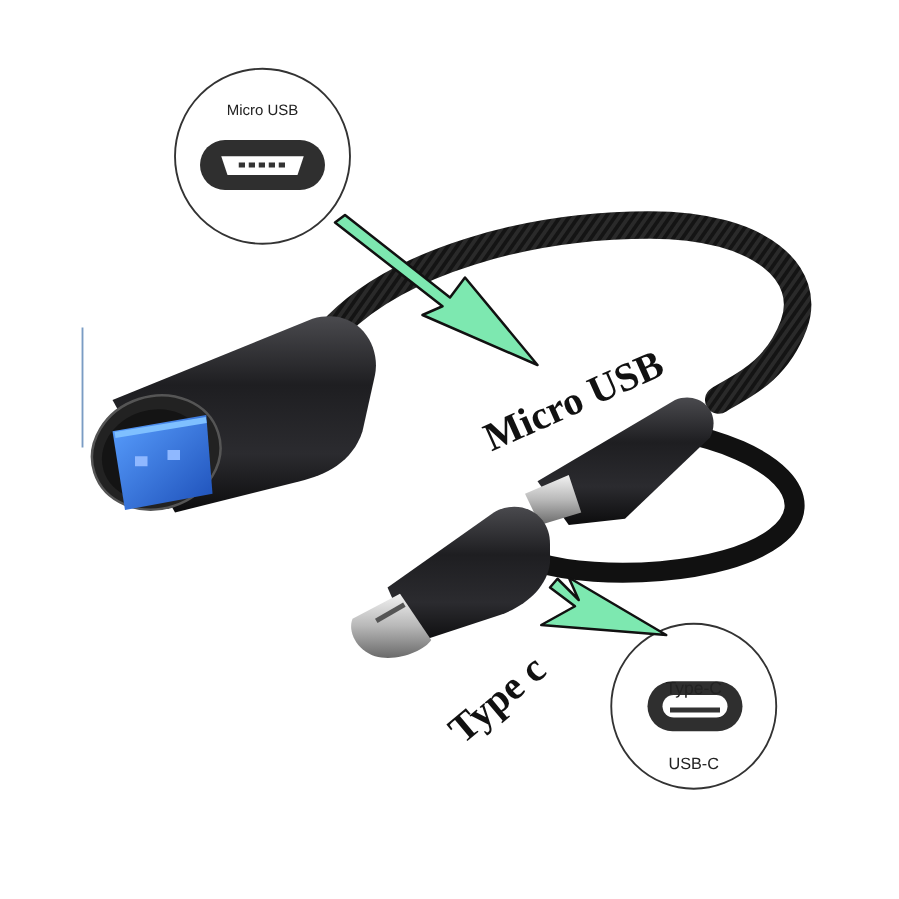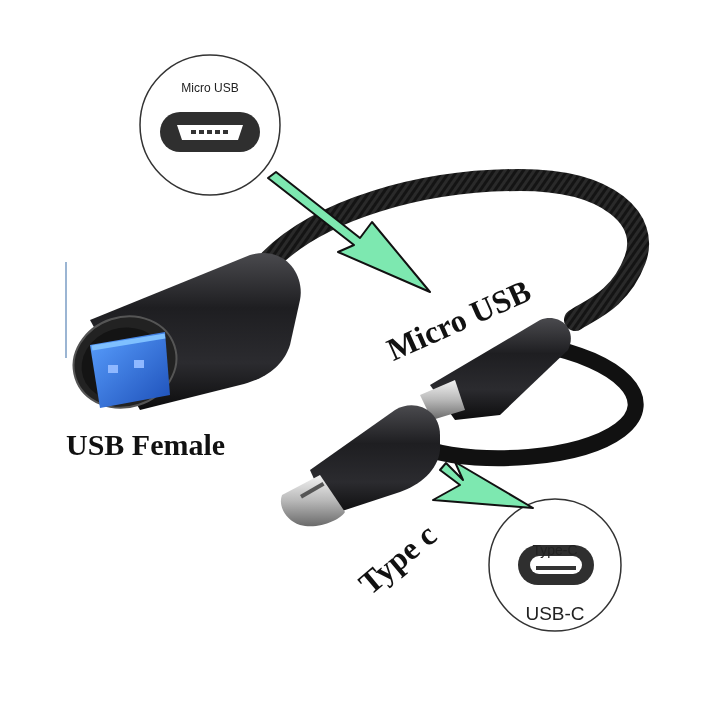--- a/index.html
+++ b/index.html
@@ -20,21 +20,21 @@
     .callout-text {
       position: absolute;
       font-family: "Liberation Sans", "DejaVu Sans", sans-serif;
       color: #222222;
       text-align: center;
       white-space: nowrap;
       line-height: 1;
     }
     .ct-micro { left: 160px; top: 82px; width: 100px; font-size: 12px; }
     .ct-typec-top { left: 500px; top: 543px; width: 110px; font-size: 14px; }
-    .ct-typec-bottom { left: 500px; top: 604px; width: 110px; font-size: 19px; }
+    .ct-typec-bottom { left: 500px; top: 604px; width: 110px; font-size: 13px; }
   </style>
 </head>
 <body>
 
 <div class="stage">
   <svg width="719" height="719" viewBox="0 0 719 719">
     <defs>
       <linearGradient id="bodyGrad" x1="0" y1="0" x2="0" y2="1">
         <stop offset="0" stop-color="#4a4a4e"></stop>
         <stop offset="0.35" stop-color="#1e1e21"></stop>
@@ -105,20 +105,19 @@
 
     <g>
       <polygon points="268,178 276,172 360,238 372,222 430,292 338,252 354,245" fill="#7de8b0" stroke="#111" stroke-width="2" stroke-linejoin="round"></polygon>
     </g>
 
     <g>
       <polygon points="440,470 446,463 463,480 455,462 533,508 433,500 460,485" fill="#7de8b0" stroke="#111" stroke-width="2" stroke-linejoin="round"></polygon>
     </g>
   </svg>
 
-  <div class="lbl lbl-usb-female">USB Female</div>
   <div class="lbl lbl-micro-usb">Micro USB</div>
   <div class="lbl lbl-type-c">Type c</div>
 
   <div class="callout-text ct-micro">Micro USB</div>
   <div class="callout-text ct-typec-top">Type-C</div>
   <div class="callout-text ct-typec-bottom">USB-C</div>
 </div>
 
 </body></html>

